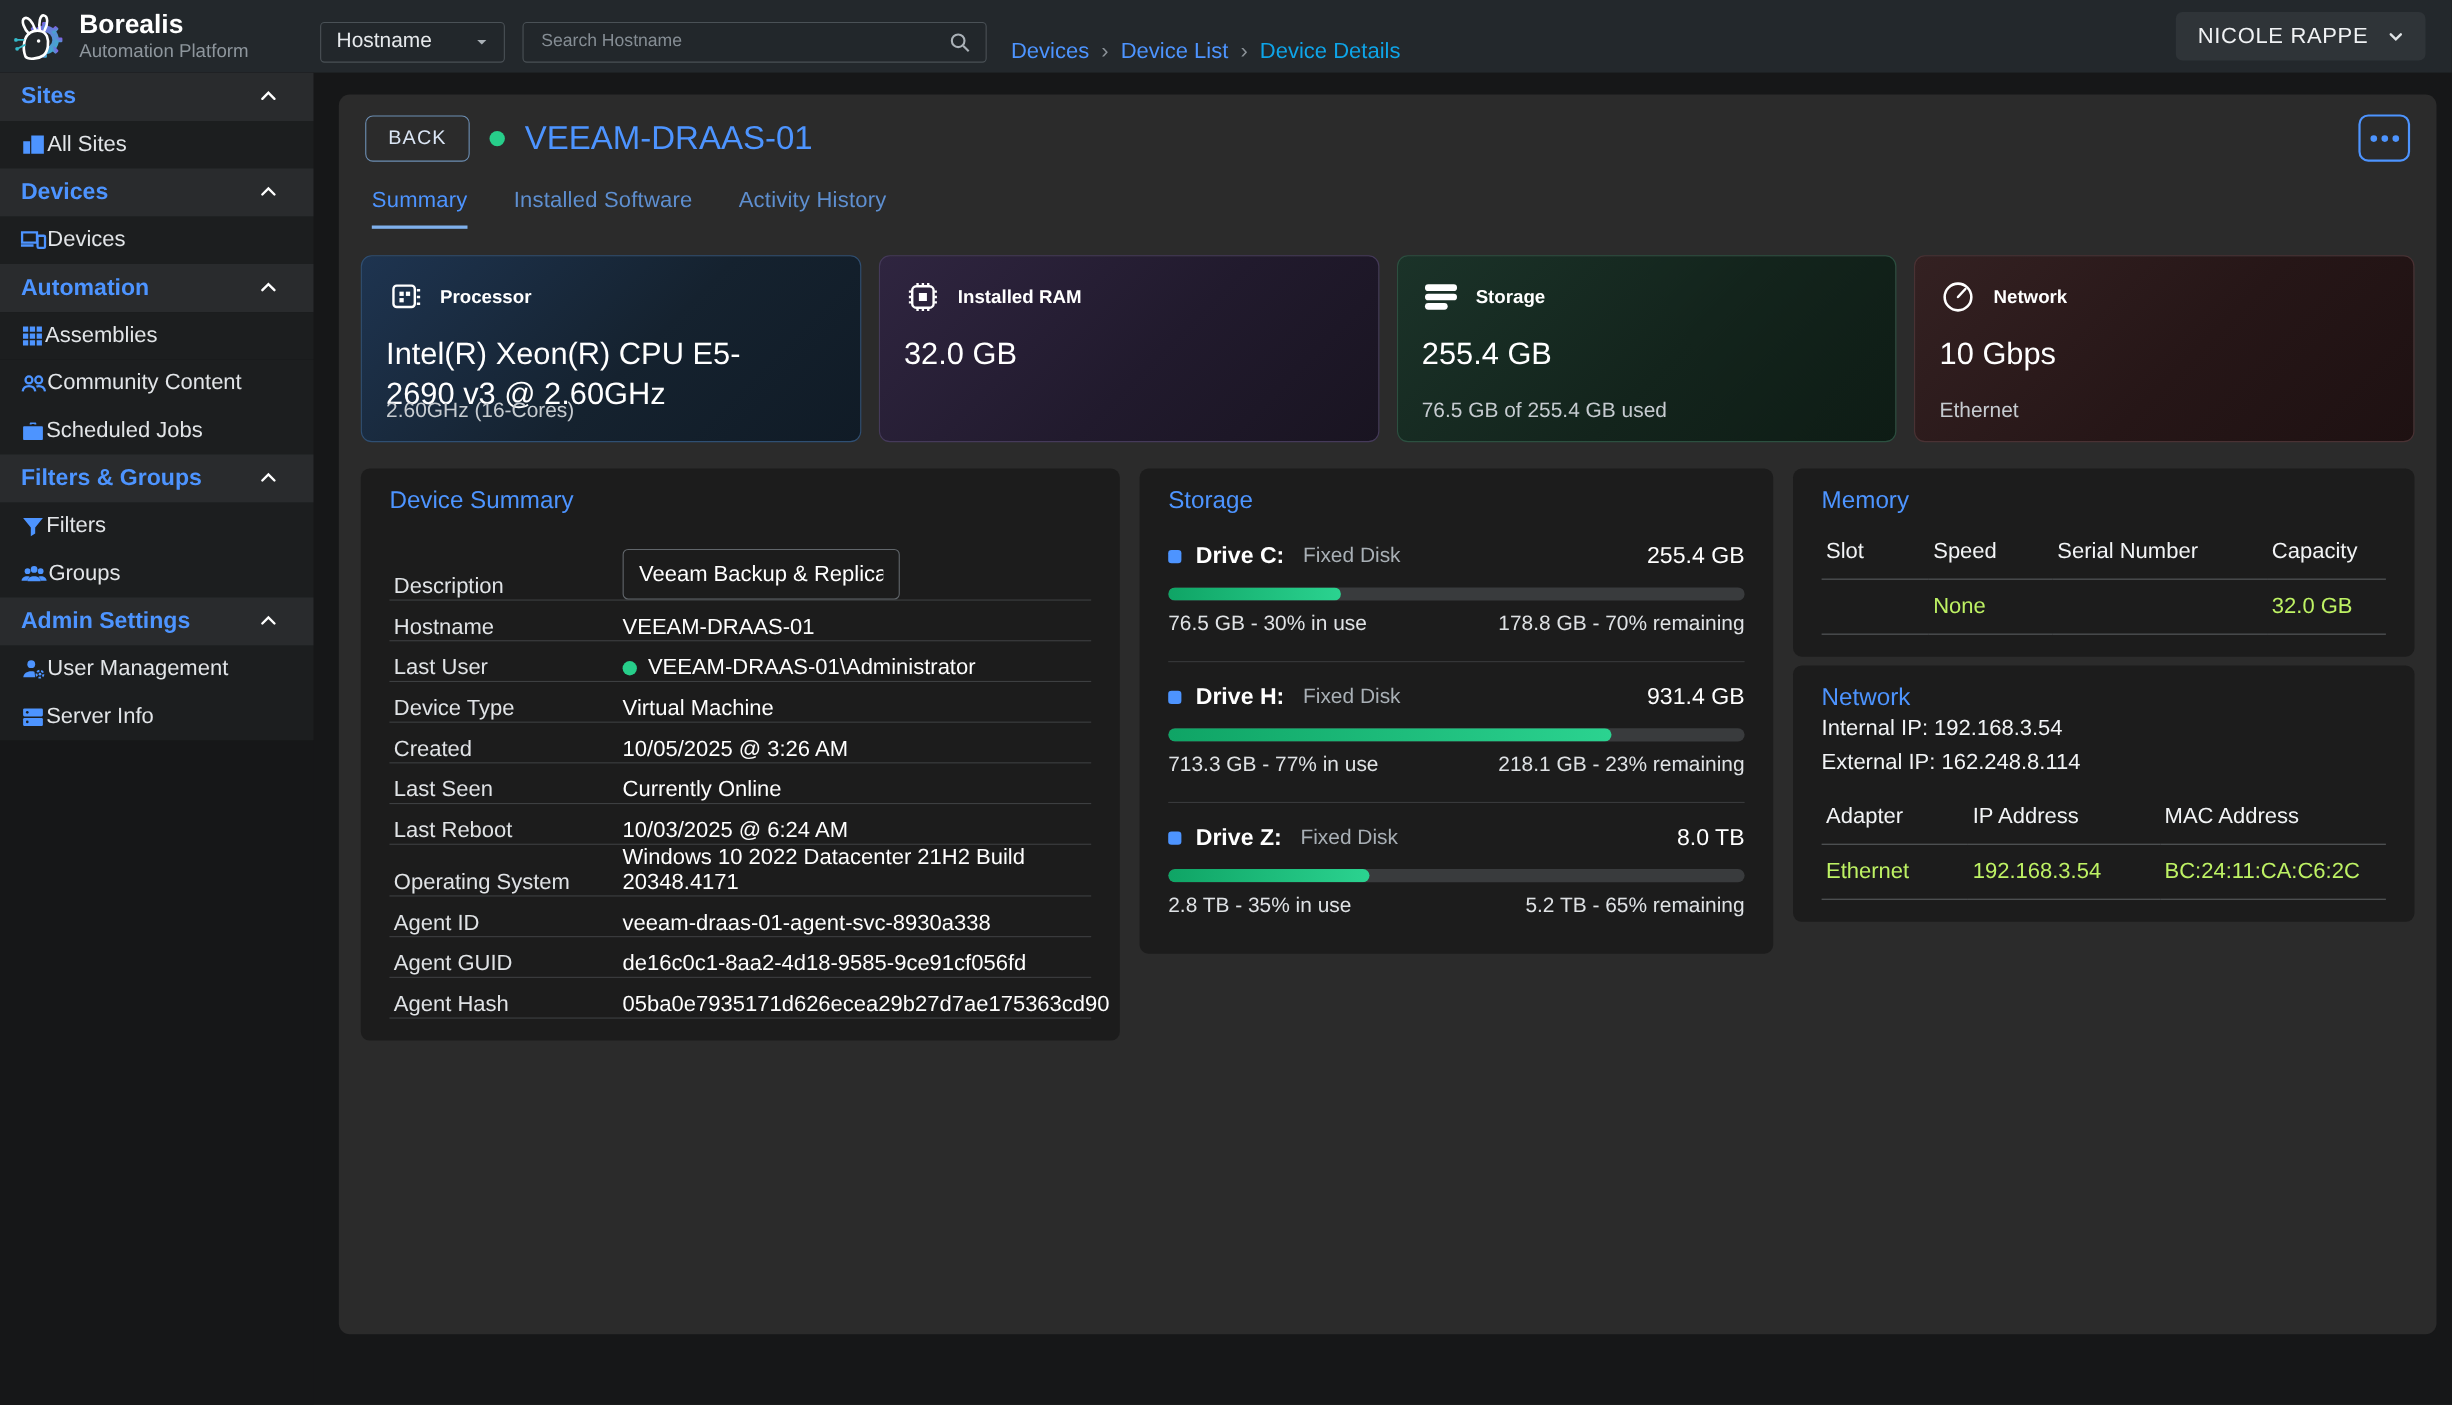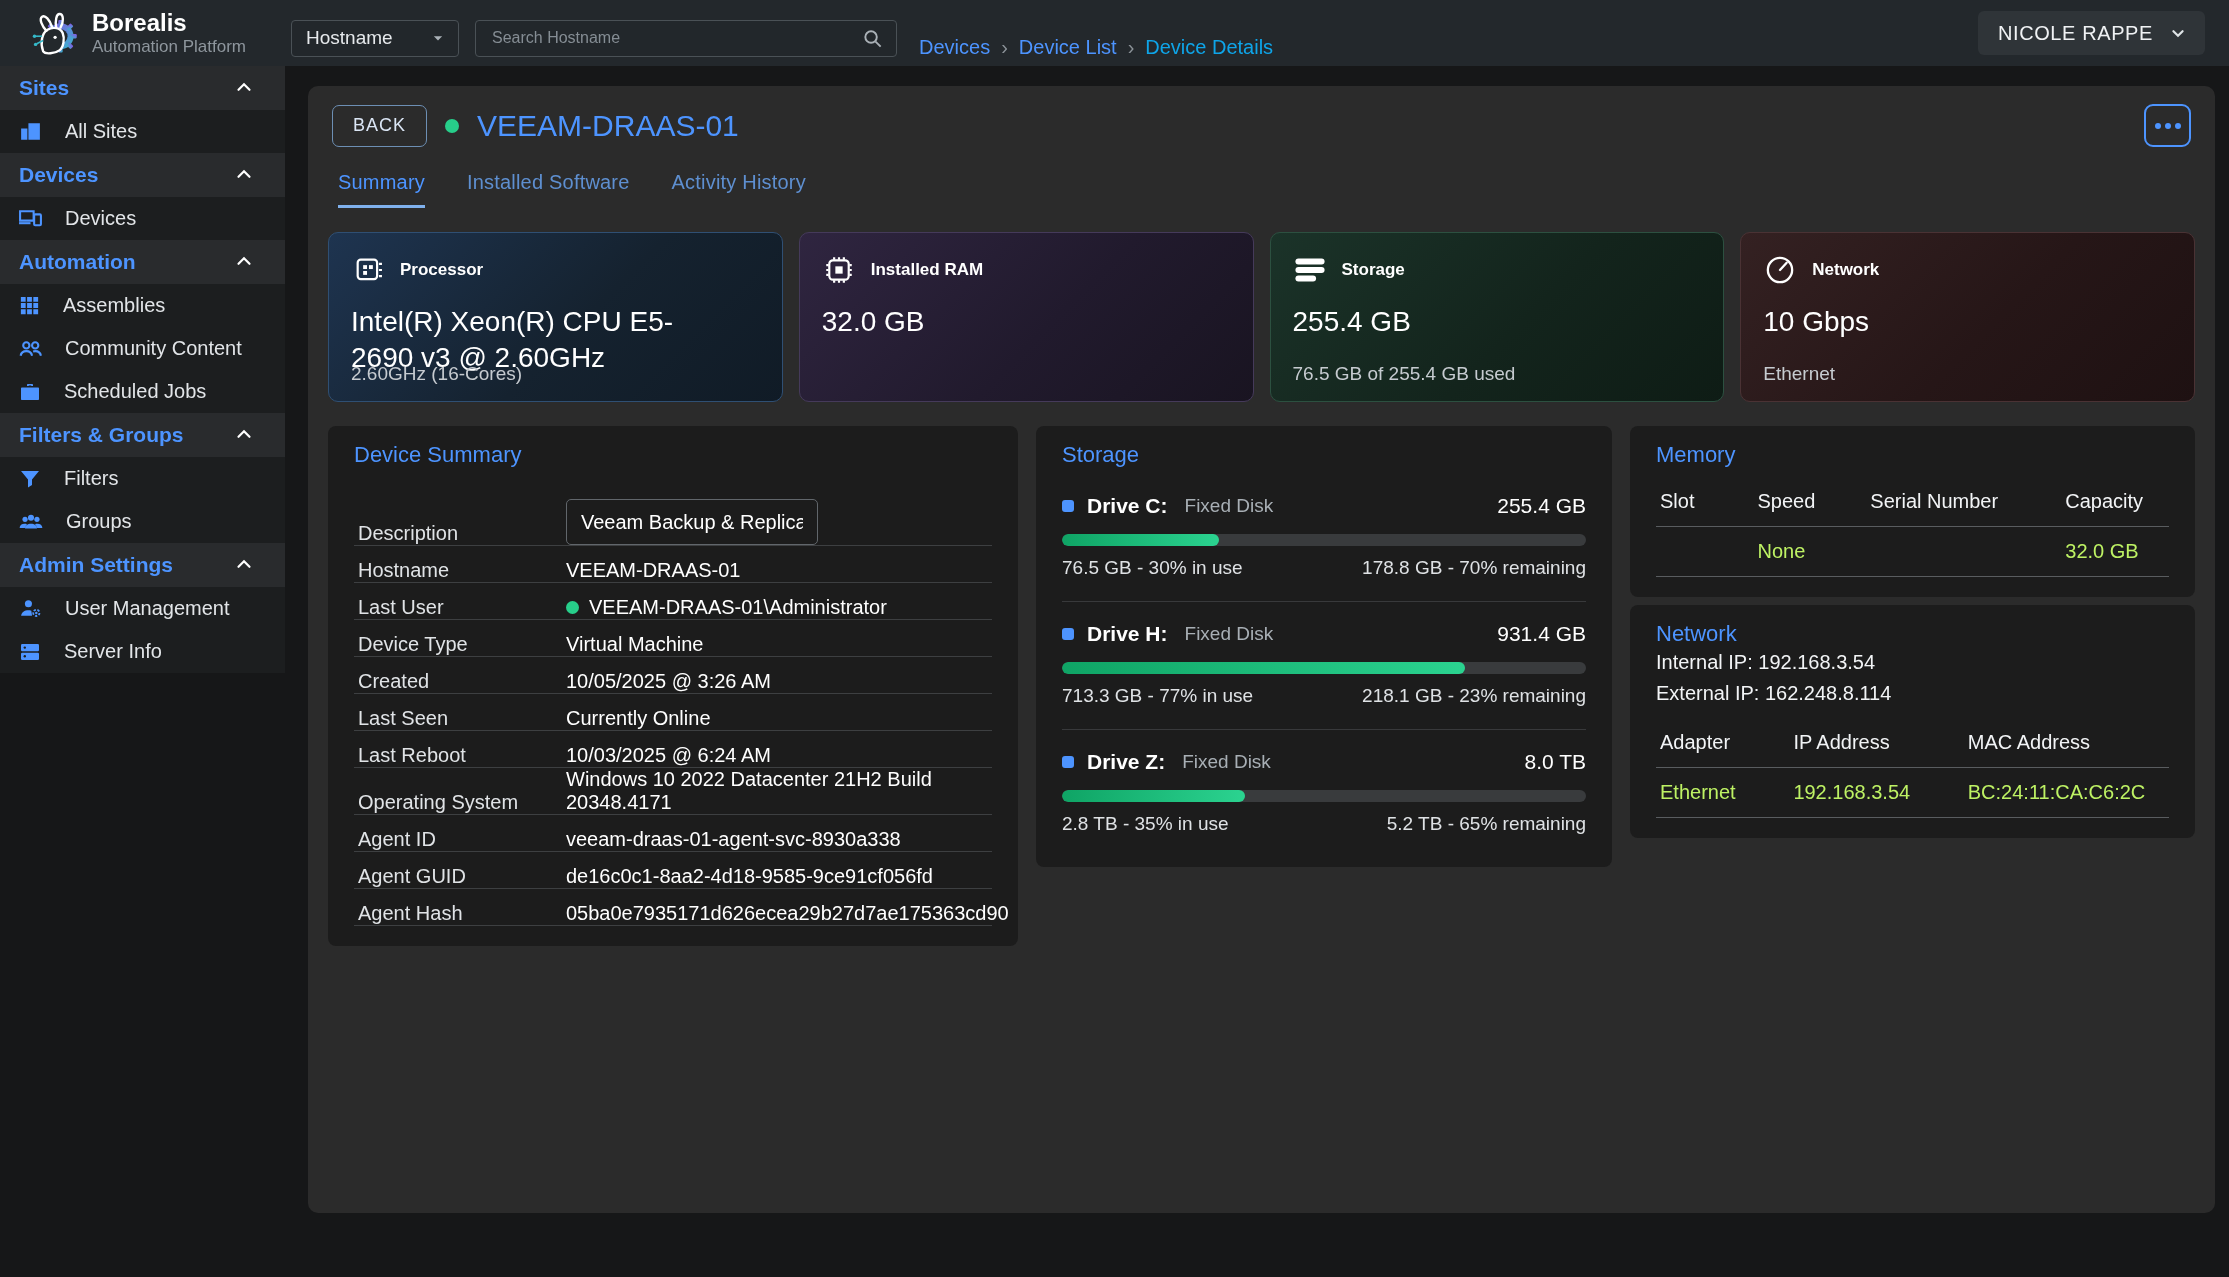--- a/index.html
+++ b/index.html
@@ -4,21 +4,21 @@
 <style>
   * { box-sizing: border-box; }
   html,body { margin:0; padding:0; }
   body {
     width:2229px; height:1277px; overflow:hidden;
     background:#161718; color:#e8eaed;
     font-family:"Liberation Sans","DejaVu Sans",sans-serif;
   }
   
   .topbar { height:66px; background:#23282c; display:flex; align-items:center; }
-  .brand { flex:0 0 285px; display:flex; align-items:center; gap:12px; padding-left:28px; }
+  .brand { flex:0 0 285px; display:flex; align-items:center; gap:12px; padding-left:8px; }
   .brand-text { display:flex; flex-direction:column; line-height:1.15; }
   .brand-name { font-size:24px; font-weight:bold; color:#ffffff; }
   .brand-sub { font-size:17px; color:#8e969d; }
   .hostname-select {
     margin-left:6px; margin-top:10px; width:168px; height:37px;
     border:1px solid #4a5156; border-radius:4px; cursor:pointer;
     display:flex; align-items:center; justify-content:space-between;
     padding:0 10px 0 14px; font-size:19px; color:#e6e9ec; background:#22272b;
   }
   .search-box {
@@ -42,21 +42,21 @@
   }
   
   .layout { display:flex; height:1211px; }
   .sidebar { flex:0 0 285px; background:#161718; }
   .nav-header {
     height:44px; background:#292b2d; color:#4d94ff; font-weight:bold; font-size:21px;
     display:flex; align-items:center; justify-content:space-between;
     padding:0 30px 0 19px; cursor:pointer;
   }
   .nav-item {
-    height:43px; background:#1c1e1f; display:flex; align-items:center; gap:22px;
+    height:43px; background:#1c1e1f; display:flex; align-items:center; gap:0;
     padding-left:18px; font-size:20px; color:#e2e5e8; cursor:pointer;
   }
   .nav-item .nicon { color:#4d94ff; display:flex; }
   .main { flex:1; padding:20px 14px 0 23px; }
   .wrapper { background:#2b2b2b; border-radius:10px; height:1127px; padding:18px 20px; }
   
   .page-head { display:flex; align-items:center; gap:18px; padding:0 4px; }
   .back-btn {
     height:42px; padding:0 20px; border:1px solid #6d8fb4; border-radius:7px;
     background:transparent; color:#dbe6f5; font-size:18px; letter-spacing:1px;

